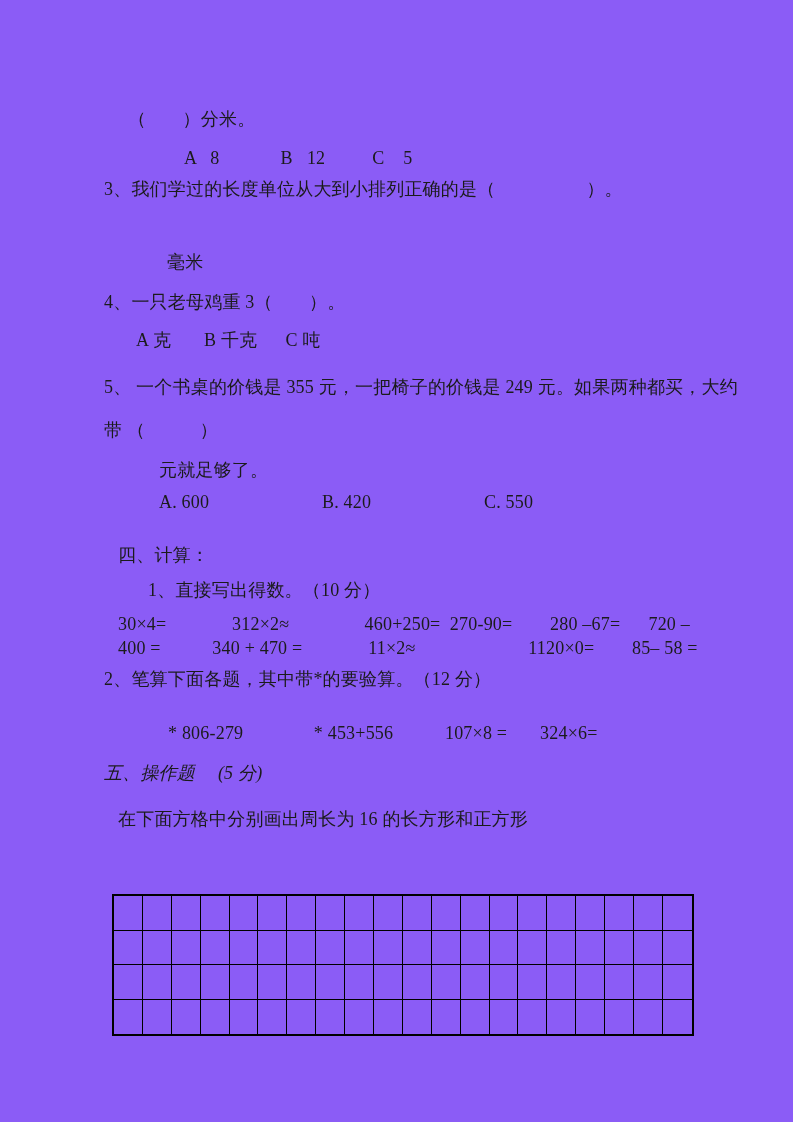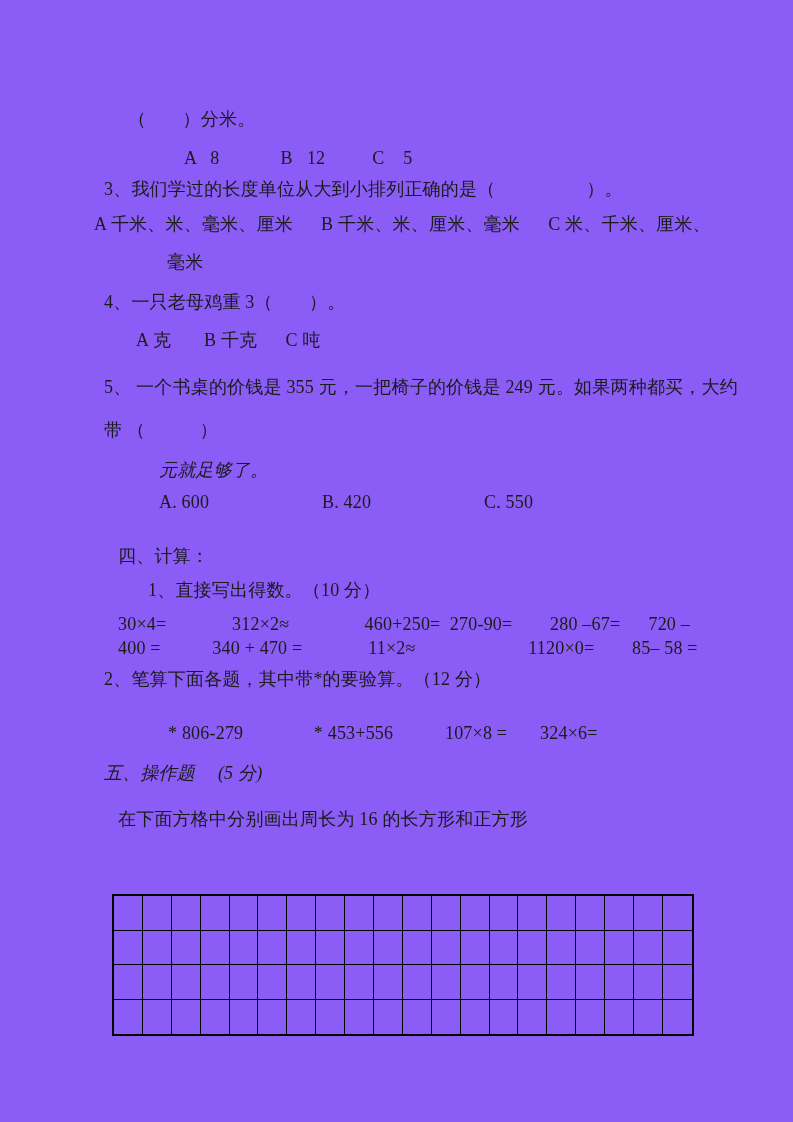--- a/index.html
+++ b/index.html
@@ -41,32 +41,31 @@
 </style>
 </head>
 <body>
 
 <div class="page">
 
   <div class="ln" style="left:128px; top:108px;">（　　）分米。</div>
   <div class="ln" style="left:184px; top:147px;">A   8             B   12          C    5</div>
 
   <div class="ln" style="left:104px; top:178px;">3、我们学过的长度单位从大到小排列正确的是（　　　　　）。</div>
-  <div class="ln" style="left:94px;  top:213px;">A 千米、米、毫米、厘米      B 千米、米、厘米、毫米      C 米、千米、厘米、</div>
   <div class="ln" style="left:167px; top:251px;">毫米</div>
 
   <div class="ln" style="left:104px; top:291px;">4、一只老母鸡重 3（　　）。</div>
   <div class="ln" style="left:136px; top:329px;">A 克       B 千克      C 吨</div>
 
   <div class="ln" style="left:104px; top:376px;">5、 一个书桌的价钱是 355 元，一把椅子的价钱是 249 元。如果两种都买，大约</div>
   <div class="ln" style="left:104px; top:419px;">带 （　　　）</div>
-  <div class="ln" style="left:159px; top:459px;font-style:italic;">元就足够了。</div>
+  <div class="ln" style="left:159px; top:459px;">元就足够了。</div>
   <div class="ln" style="left:159px; top:491px;">A. 600                        B. 420                        C. 550</div>
 
-  <div class="ln" style="left:118px; top:545px;">四、计算：</div>
+  <div class="ln" style="left:118px; top:545px;font-family:Liberation Mono, monospace;">四、计算：</div>
   <div class="ln" style="left:148px; top:579px;text-align:right;">1、直接写出得数。（10 分）</div>
 
   <div class="ln" style="left:118px; top:613px;">30×4=              312×2≈                460+250=  270-90=        280 –67=      720 –</div>
   <div class="ln" style="left:118px; top:637px;">400 =           340 + 470 =              11×2≈                        1120×0=        85– 58 =</div>
 
   <div class="ln" style="left:104px; top:668px;">2、笔算下面各题，其中带*的要验算。（12 分）</div>
   <div class="ln" style="left:168px; top:722px;">* 806-279               * 453+556           107×8 =       324×6=</div>
 
   <div class="ln" style="left:104px; top:762px;font-style:italic;">五、操作题　 (5 分)</div>
   <div class="ln" style="left:118px; top:808px;">在下面方格中分别画出周长为 16 的长方形和正方形</div>

